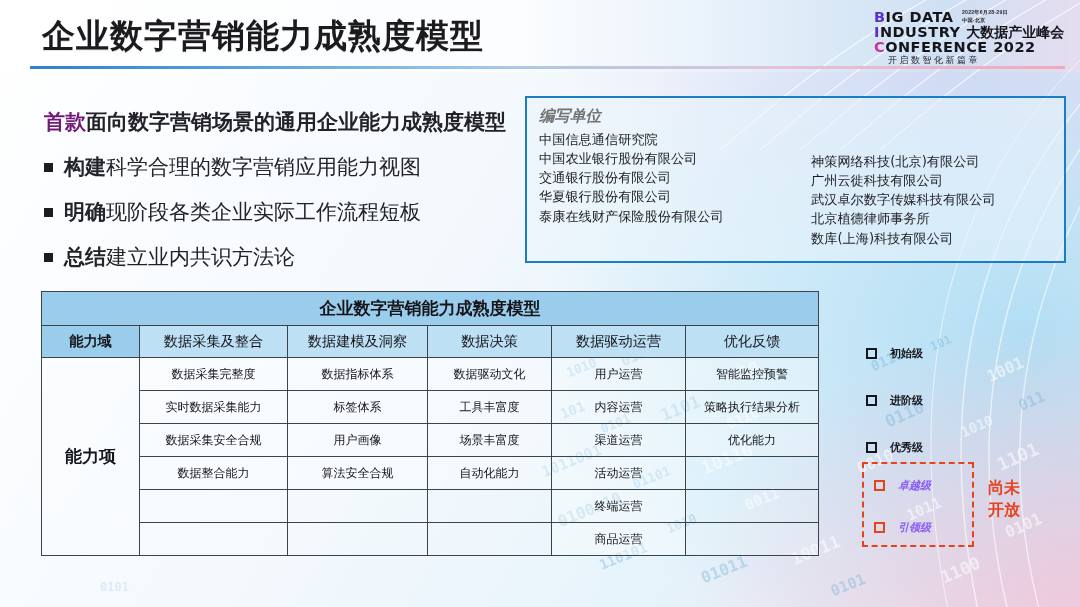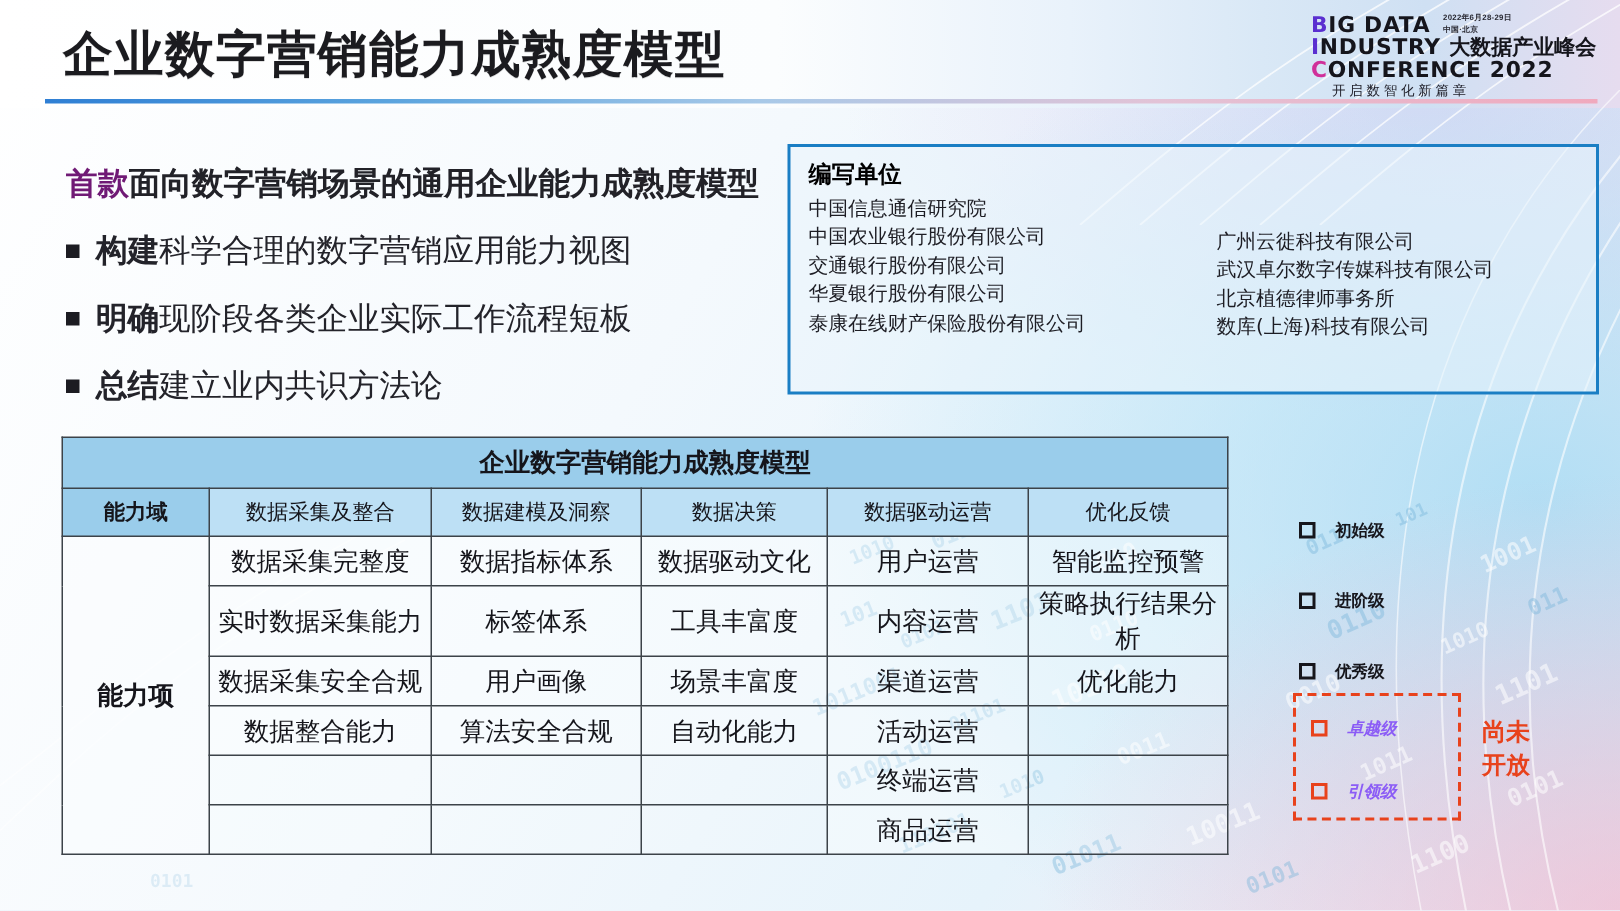--- a/index.html
+++ b/index.html
@@ -83,41 +83,42 @@
   }
   .bullet-strong{ font-weight:700; }
 
   
   #authors{
     position:absolute; left:525px; top:96px; width:541px; height:167px; z-index:5;
     border:2px solid #1a7ec4; background:rgba(233,244,252,.55);
     padding:8px 0 0 12px;
   }
   #authors-title{
-    font-size:15.5px; font-weight:700; color:#000000; margin-bottom:3px;
-    font-family:"DejaVu Sans","Liberation Sans",sans-serif;
+    font-size:15.5px; font-weight:700; color:#737373; margin-bottom:3px;
+    font-family:"DejaVu Sans","Liberation Sans",sans-serif;
+    font-style:italic;
   }
   #authors-cols{ display:flex; }
   .au-col{ flex:none; }
   .au-col.left{ width:272px; }
   .au-col.right{ width:250px; padding-top:22px; }
   .au-item{
     font-size:13.2px; line-height:1.45; color:#1d1d24; white-space:nowrap;
     font-family:"DejaVu Sans","Liberation Sans",sans-serif;
   }
 
   
   #model-table{
     position:absolute; left:41px; top:291px; width:777px; z-index:5;
     border-collapse:collapse; table-layout:fixed;
     font-family:"DejaVu Sans","Liberation Sans",sans-serif;
   }
   #model-table td{
     border:1px solid #3c4349; text-align:center; color:#15151b;
-    font-size:17px; padding:0; height:33px;
+    font-size:12px; padding:0; height:33px;
   }
   #model-table td.title-cell{
     background:#9acdeb; font-size:17px; font-weight:700; height:34px;
   }
   #model-table td.col-head{
     background:#bde0f5; font-size:14.2px; height:32px;
   }
   #model-table td.col-head.first{ background:#9acdeb; font-weight:700; }
   #model-table td.row-head{
     font-size:17px; font-weight:700; background:rgba(250,253,255,.45);
@@ -256,20 +257,21 @@
   <div id="authors-title">编写单位</div>
   <div id="authors-cols">
     <div class="au-col left">
       <div class="au-item">中国信息通信研究院</div>
       <div class="au-item">中国农业银行股份有限公司</div>
       <div class="au-item">交通银行股份有限公司</div>
       <div class="au-item">华夏银行股份有限公司</div>
       <div class="au-item">泰康在线财产保险股份有限公司</div>
     </div>
     <div class="au-col right">
+      <div class="au-item">神策网络科技(北京)有限公司</div>
       <div class="au-item">广州云徙科技有限公司</div>
       <div class="au-item">武汉卓尔数字传媒科技有限公司</div>
       <div class="au-item">北京植德律师事务所</div>
       <div class="au-item">数库(上海)科技有限公司</div>
     </div>
   </div>
 </div>
 
 <table id="model-table">
   <colgroup>

